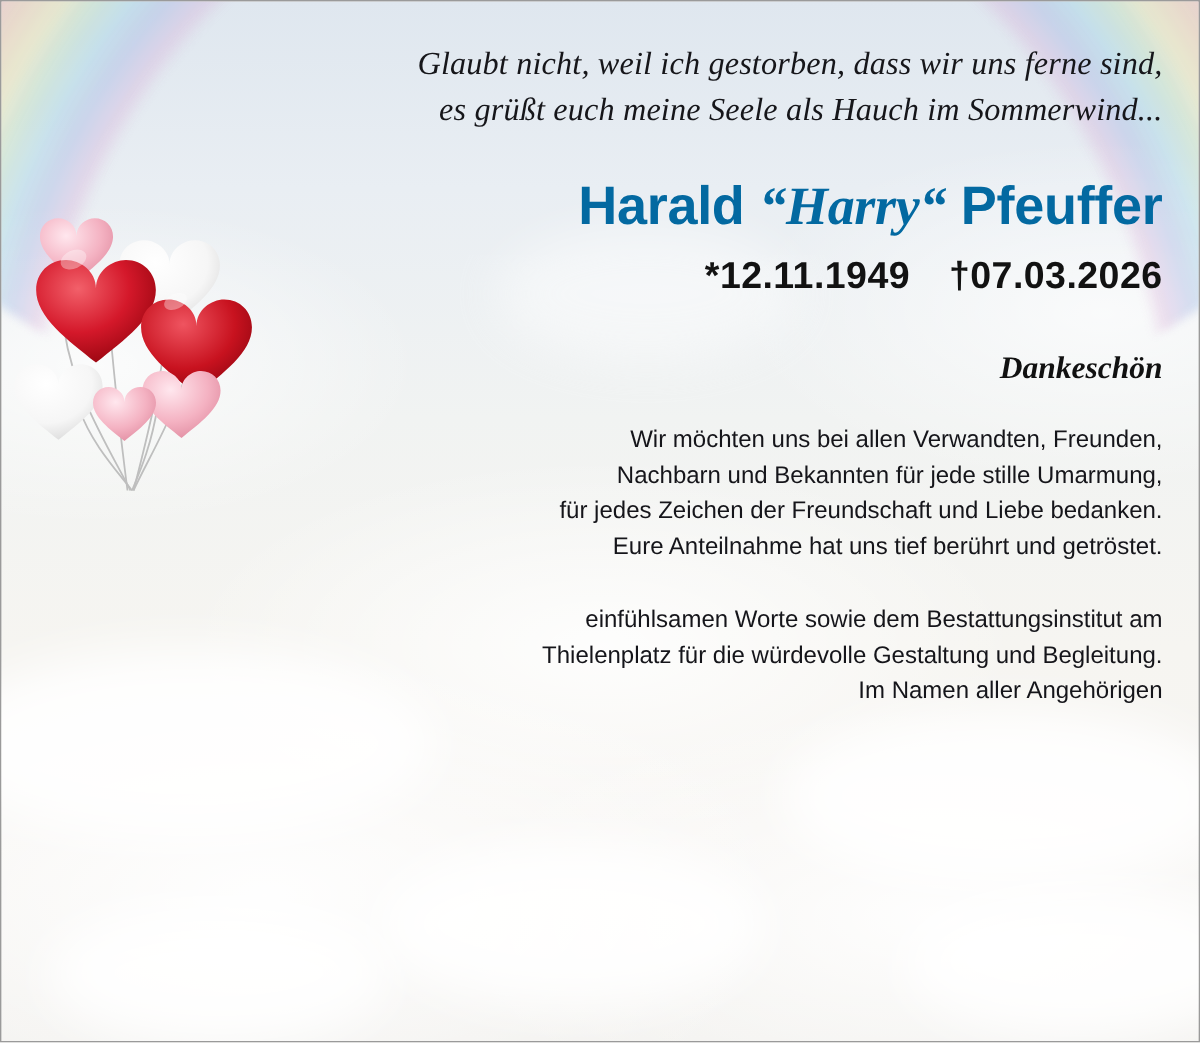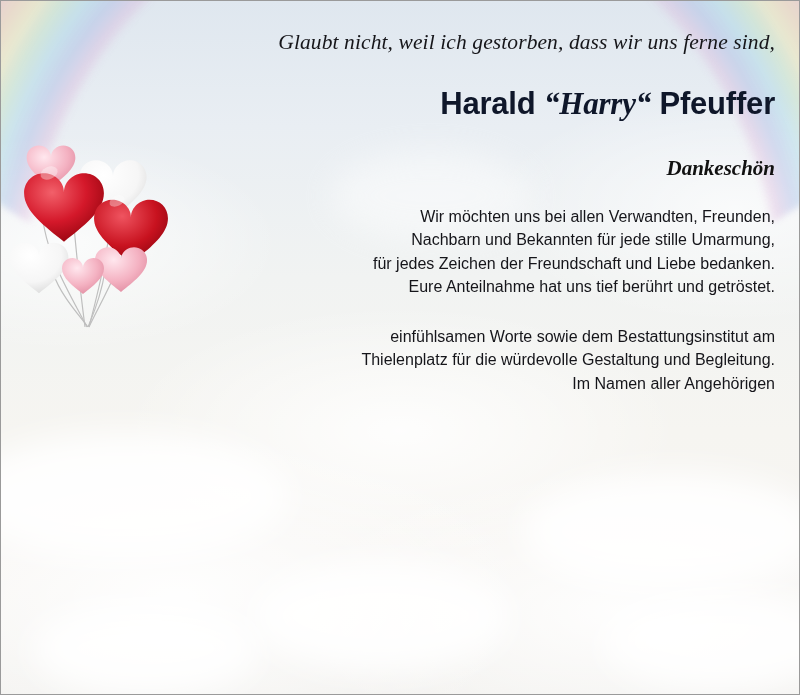--- a/index.html
+++ b/index.html
@@ -86,24 +86,24 @@
     margin: 4px 0 0 0;
     color: #16161a;
   }
   .poem div { white-space: nowrap; }
 
   .name-block {
     margin-top: 28px;
     padding-left: 86px;
   }
   .name {
-    font-size: 31px;
+    font-size: 36px;
     font-weight: bold;
     letter-spacing: -0.2px;
-    color: #0f172a;
+    color: #0369a1;
     white-space: nowrap;
   }
   .name .nick {
     font-style: italic;
     font-family: "Liberation Serif", serif;
     font-weight: bold;
   }
   .dates {
     margin-top: 12px;
     font-size: 25px;
@@ -231,27 +231,31 @@
       <g fill="#ffffff" opacity="0.35">
         <ellipse cx="40" cy="72" rx="9" ry="6" transform="rotate(-25 40 72)"></ellipse>
         <ellipse cx="108" cy="100" rx="8" ry="5" transform="rotate(-25 108 100)"></ellipse>
       </g>
     </svg>
   </div>
 
   <div class="content">
     <div class="poem">
       <div>Glaubt nicht, weil ich gestorben, dass wir uns ferne sind,</div>
+      <div>es grüßt euch meine Seele als Hauch im Sommerwind...</div>
     </div>
 
     <div class="name-block">
       <div class="name">
         <span>Harald</span>
         <span class="nick">“Harry“</span>
         <span>Pfeuffer</span>
+      </div>
+      <div class="dates">
+        <span>*12.11.1949</span><span class="gap"></span><span>†07.03.2026</span>
       </div>
     </div>
 
     <div class="thanks-title">Dankeschön</div>
 
     <div class="body-text">
       <p>
         </p>
         <div>Wir möchten uns bei allen Verwandten, Freunden,</div>
         <div>Nachbarn und Bekannten für jede stille Umarmung,</div>

